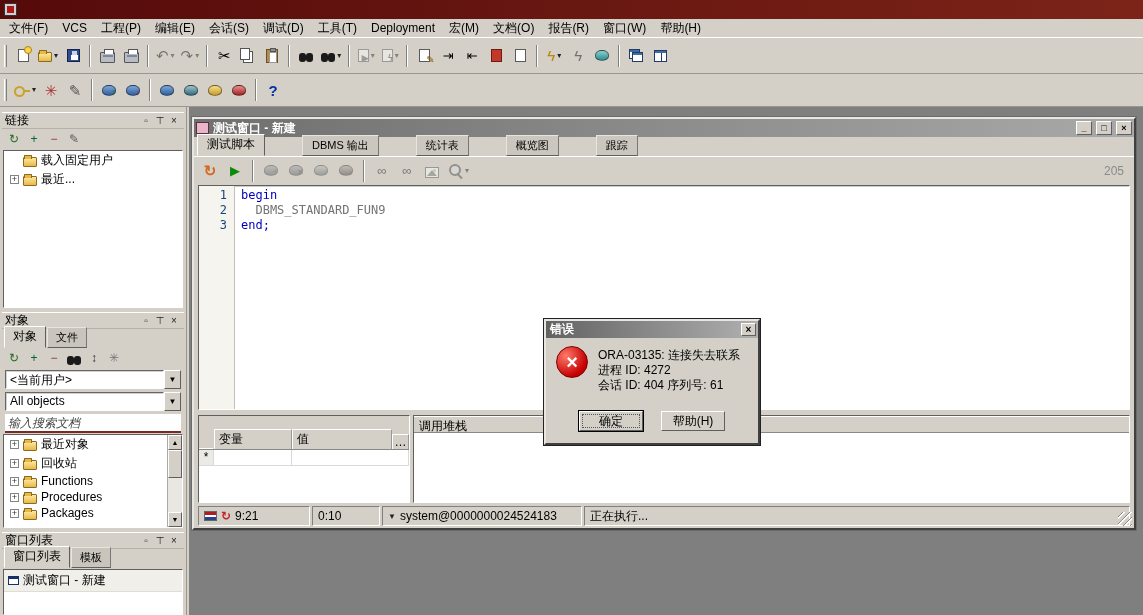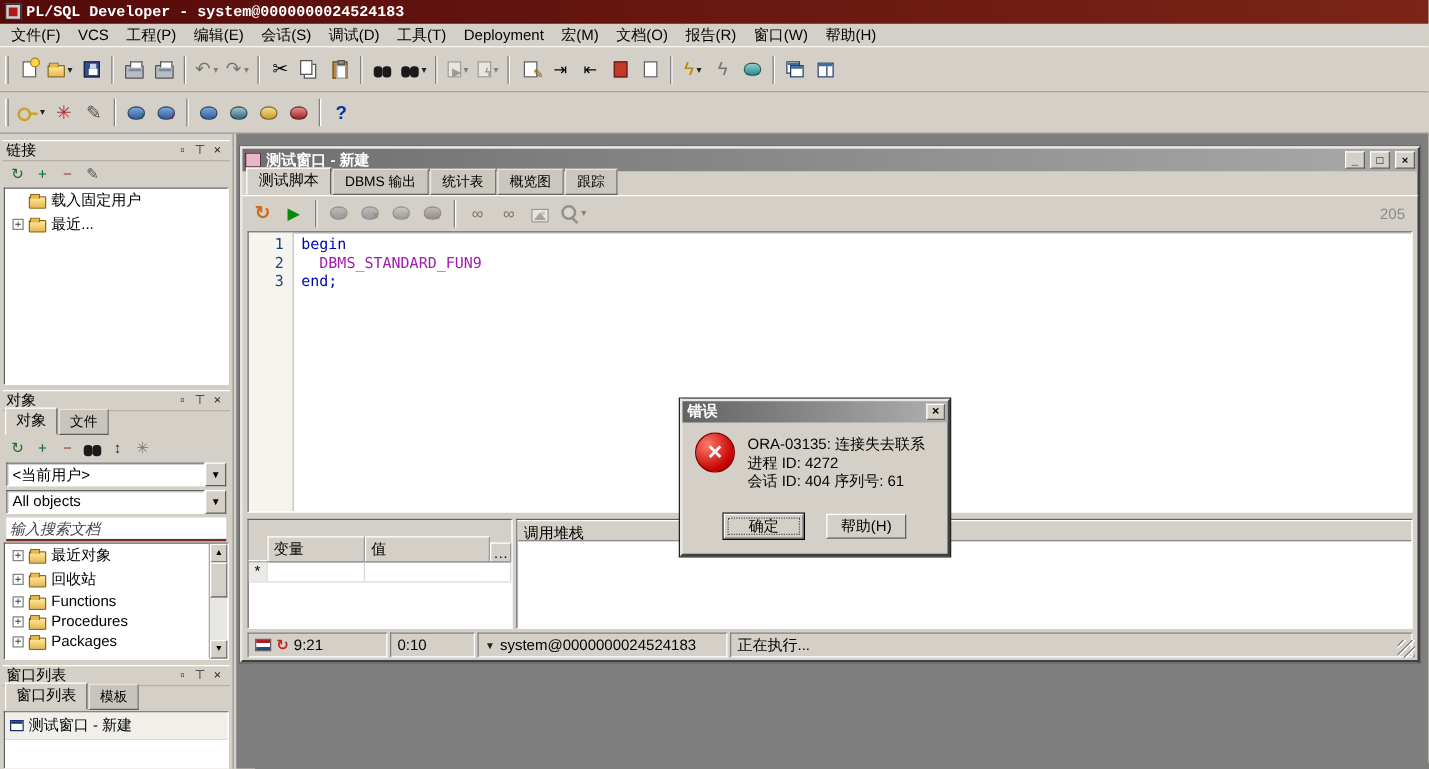--- a/index.html
+++ b/index.html
@@ -107,32 +107,32 @@
 
   
   .splitv{width:3px;background:#d4d0c8;border-left:1px solid #9a968e;}
   .mdi{flex:1;background:#7f7f7f;position:relative;}
   .testwin{position:absolute;left:3px;top:10px;right:7px;height:413px;background:#d4d0c8;
            border:2px solid;border-color:#e8e6e1 #404040 #404040 #e8e6e1;box-shadow:0 0 0 1px #6b6b6b;display:flex;flex-direction:column;}
   .twbar{height:18px;background:linear-gradient(90deg,#6f6f6f,#a9a9a9);display:flex;align-items:center;gap:4px;padding:0 2px;}
   .twicon{width:13px;height:12px;background:#e7b6c8;border:1px solid #5e2c44;flex:0 0 auto;}
   .twtitle{flex:1;color:#fff;font-weight:bold;white-space:nowrap;overflow:hidden;}
   .twbtn{width:16px;height:14px;background:#d4d0c8;border:1px solid;border-color:#fff #5f5f5f #5f5f5f #fff;font-size:9px;line-height:11px;text-align:center;padding:0;cursor:default;font-weight:bold;}
-  .twtabs{display:flex;align-items:flex-end;height:20px;padding:2px 3px 0;border-bottom:1px solid #fff;}
+  .twtabs{display:flex;align-items:flex-end;height:20px;padding:2px 3px 0;border-bottom:1px solid #fff;gap:36px;}
   .twtab{padding:1px 9px 2px;border:1px solid;border-color:#fff #5f5f5f transparent #fff;background:#d4d0c8;margin-right:1px;white-space:nowrap;cursor:default;}
   .twtab.inactive{background:#cbc7bf;border-color:#e8e5df #777 #5f5f5f #e8e5df;font-size:11px;padding-top:2px;}
   .twtools{height:27px;display:flex;align-items:center;padding:0 4px;gap:1px;}
   .counter{margin-left:auto;color:#8a8a8a;padding-right:6px;}
 
   .tw-editor{flex:1;margin:1px 4px 0;background:#fff;border:1px solid;border-color:#5f5f5f #fff #fff #5f5f5f;box-shadow:inset 1px 1px 0 rgba(0,0,0,.2);display:flex;overflow:hidden;
              font-family:"DejaVu Sans Mono","Liberation Mono",monospace;font-size:12px;}
   .gutter{width:36px;background:#f5f4ef;border-right:1px solid #c2c0ba;padding-top:2px;}
   .ln{display:block;height:15px;line-height:15px;text-align:right;padding-right:7px;color:#16457c;}
   .codepane{flex:1;padding:2px 0 0 6px;}
-  .code{display:block;height:15px;line-height:15px;white-space:pre;color:#a21caf;}
+  .code{display:block;height:15px;line-height:15px;white-space:pre;color:#737373;}
   .code.kw{color:#0000b8;}
 
   .tw-split{height:5px;}
   .tw-bottom{height:88px;margin:0 4px;display:flex;gap:3px;}
   .vars{width:212px;background:#fff;border:1px solid;border-color:#5f5f5f #fff #fff #5f5f5f;display:flex;flex-direction:column;}
   .ghead{display:flex;height:34px;background:#d4d0c8;border-bottom:1px solid #888;align-items:flex-end;}
   .gh{border-right:1px solid #999;border-top:1px solid #fff;border-left:1px solid #fff;padding:1px 4px;white-space:nowrap;}
   .gh.ind{width:15px;padding:0;} .gh.c1{width:78px;} .gh.c2{flex:1;} .gh.more{width:17px;text-align:center;padding:0;}
   .grow{display:flex;height:16px;border-bottom:1px solid #d9d9d9;}
   .gc{border-right:1px solid #d9d9d9;}
@@ -164,21 +164,20 @@
   .dbtn{width:64px;height:20px;background:#d4d0c8;border:1px solid;border-color:#fff #5f5f5f #5f5f5f #fff;font-size:12px;padding:0;cursor:default;font-family:inherit;}
   .dbtn.default{box-shadow:0 0 0 1px #000;outline:1px dotted #555;outline-offset:-4px;}
 </style>
 </head>
 <body>
 
 <div class="app">
 
   <div class="titlebar">
     <span class="app-icon"></span>
-    <span class="title-text">PL/SQL Developer - system@0000000024524183</span>
   </div>
 
   <div class="menubar">
     <span class="mi">文件(F)</span>
     <span class="mi">VCS</span>
     <span class="mi">工程(P)</span>
     <span class="mi">编辑(E)</span>
     <span class="mi">会话(S)</span>
     <span class="mi">调试(D)</span>
     <span class="mi">工具(T)</span>

